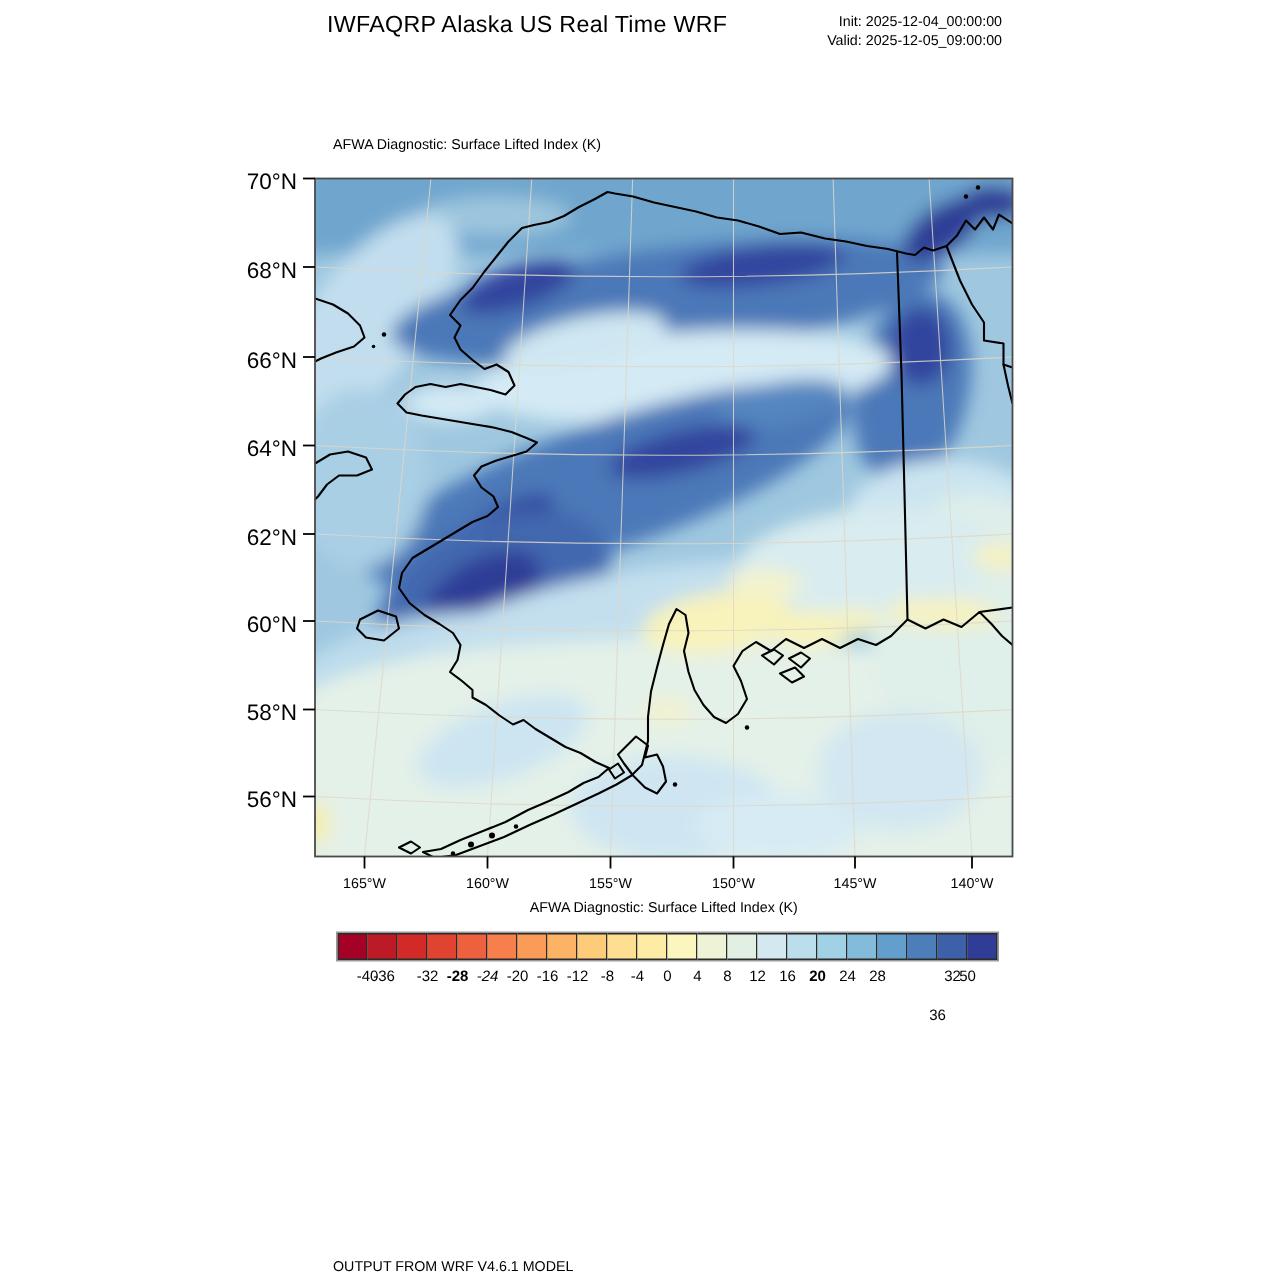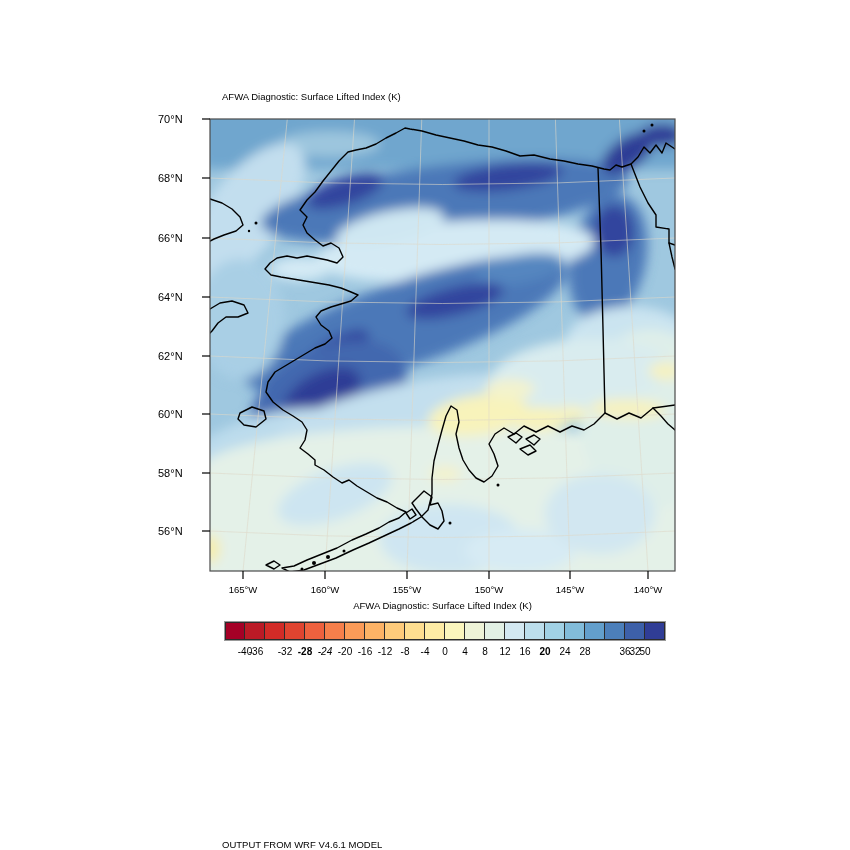--- a/index.html
+++ b/index.html
@@ -3,35 +3,40 @@
 <meta charset="utf-8">
 <style>
   html,body{margin:0;padding:0;background:#fff;}
   #page{position:relative;width:850px;height:850px;background:#ffffff;overflow:hidden;
         font-family:"Liberation Sans","DejaVu Sans",sans-serif;color:#000;}
   .abs{position:absolute;}
   #main-title{left:218px;top:8px;font-size:15.5px;letter-spacing:0.2px;}
   #init-block{top:8px;right:182px;text-align:right;font-size:9.5px;line-height:13px;}
   #plot-top-label{left:222px;top:91px;font-size:9.5px;}
   #map-wrap{left:210px;top:119px;width:465px;height:452px;}
-  .lat-label{position:absolute;left:158px;width:40px;text-align:left;font-size:11px;}
+  .lat-label{position:absolute;left:158px;width:40px;text-align:right;font-size:15px;}
   .lon-label{position:absolute;width:52px;text-align:center;top:584px;font-size:9.5px;}
   #plot-bottom-label{left:210px;top:600px;width:465px;text-align:center;font-size:9.5px;}
   #colorbar{left:225px;top:622px;width:440px;height:18px;display:flex;outline:1px solid #999;}
   .cb-cell{width:20px;height:18px;box-sizing:border-box;border-right:1px solid #2b2b2b;border-top:1px solid #2b2b2b;border-bottom:1px solid #2b2b2b;}
   .cb-cell:first-child{border-left:1px solid #2b2b2b;}
   .cb-label{position:absolute;top:646px;width:26px;text-align:center;font-size:10px;}
   #footer-block{left:222px;top:812px;font-size:9.5px;line-height:13px;white-space:pre;}
   svg{display:block;overflow:visible;}
 </style>
 </head>
 <body>
 
 <div id="page">
 
+  <div class="abs" id="main-title">IWFAQRP Alaska US Real Time WRF</div>
+  <div class="abs" id="init-block">
+    <div>Init: 2025-12-04_00:00:00</div>
+    <div>Valid: 2025-12-05_09:00:00</div>
+  </div>
 
   <div class="abs" id="plot-top-label">AFWA Diagnostic: Surface Lifted Index   (K)</div>
 
   <div class="abs" id="map-wrap">
     <svg width="465" height="452" viewBox="0 0 465 452">
       <defs>
         <filter id="soft" x="-20%" y="-20%" width="140%" height="140%">
             <feGaussianBlur stdDeviation="6"></feGaussianBlur>
           </filter>
         <clipPath id="mapclip">
@@ -206,21 +211,21 @@
       <div class="cb-label" style="left: 412px;">-4</div>
       <div class="cb-label" style="left: 432px;">0</div>
       <div class="cb-label" style="left: 452px;">4</div>
       <div class="cb-label" style="left: 472px;">8</div>
       <div class="cb-label" style="left: 492px;">12</div>
       <div class="cb-label" style="left: 512px;">16</div>
       <div class="cb-label" style="left: 532px; font-weight: bold;">20</div>
       <div class="cb-label" style="left: 552px;">24</div>
       <div class="cb-label" style="left: 572px;">28</div>
       <div class="cb-label" style="left: 622px;">32</div>
-      <div class="cb-label" style="left: 612px;">36</div>
+      <div class="cb-label" style="left: 612px; margin-top: 26px;">36</div>
       <div class="cb-label" style="left: 632px;">50</div>
     </div>
 
   <div class="abs" id="footer-block">
     <div>OUTPUT FROM WRF V4.6.1 MODEL</div>
     
   </div>
 
 </div>
 

